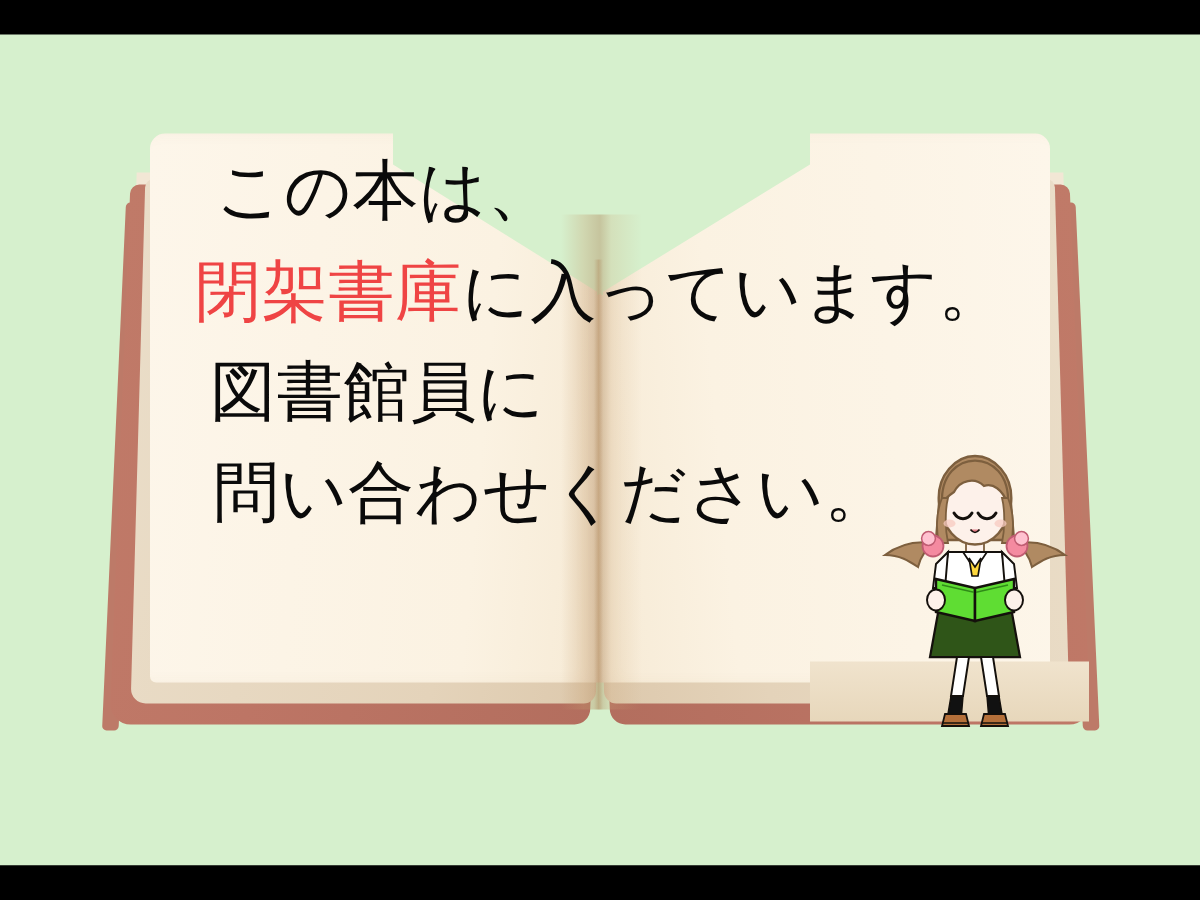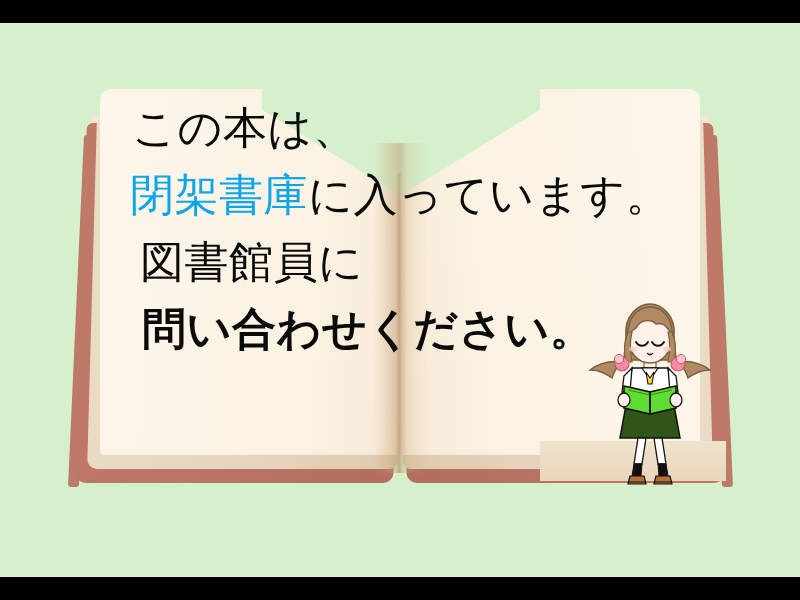--- a/index.html
+++ b/index.html
@@ -110,24 +110,24 @@
   
   #text{
     position:absolute;left:130px;top:95px;width:560px;
     z-index:30;
   }
   .line{
     font-size:44px;line-height:1.52;color:#0a0a0a;
     letter-spacing:.5px;white-space:nowrap;
     font-family:"DejaVu Sans","Liberation Sans",sans-serif;
   }
-  .line.l1{margin-left:2px;}
+  .line.l1{margin-left:14px;}
   .line.l3{margin-left:10px;}
-  .line.l4{margin-left:12px;font-weight:bold;}
-  .hl{color:#0ea5e9;}
+  .line.l4{margin-left:12px;}
+  .hl{color:#ef4444;}
 
   
   #girl{position:absolute;left:586px;top:275px;width:128px;height:190px;z-index:40;}
   #floor{
     position:absolute;left:540px;top:418px;width:186px;height:40px;
     background:linear-gradient(180deg,#f0e3cd 0%,#e7d7bb 100%);
     z-index:35;
   }
 </style>
 </head>

